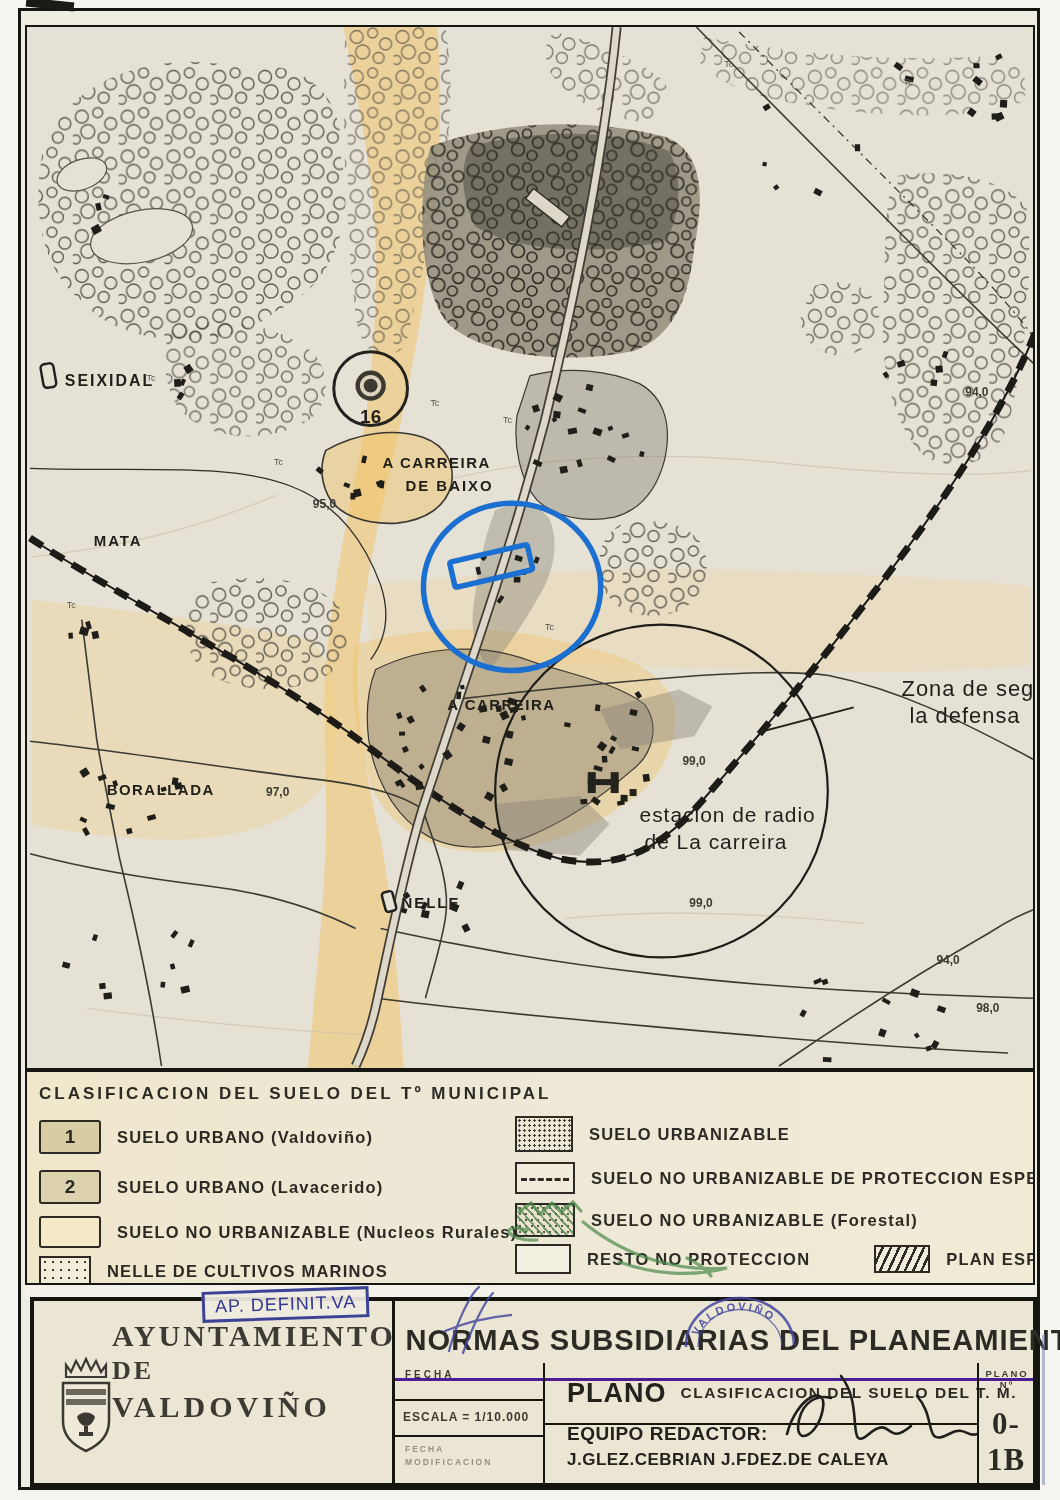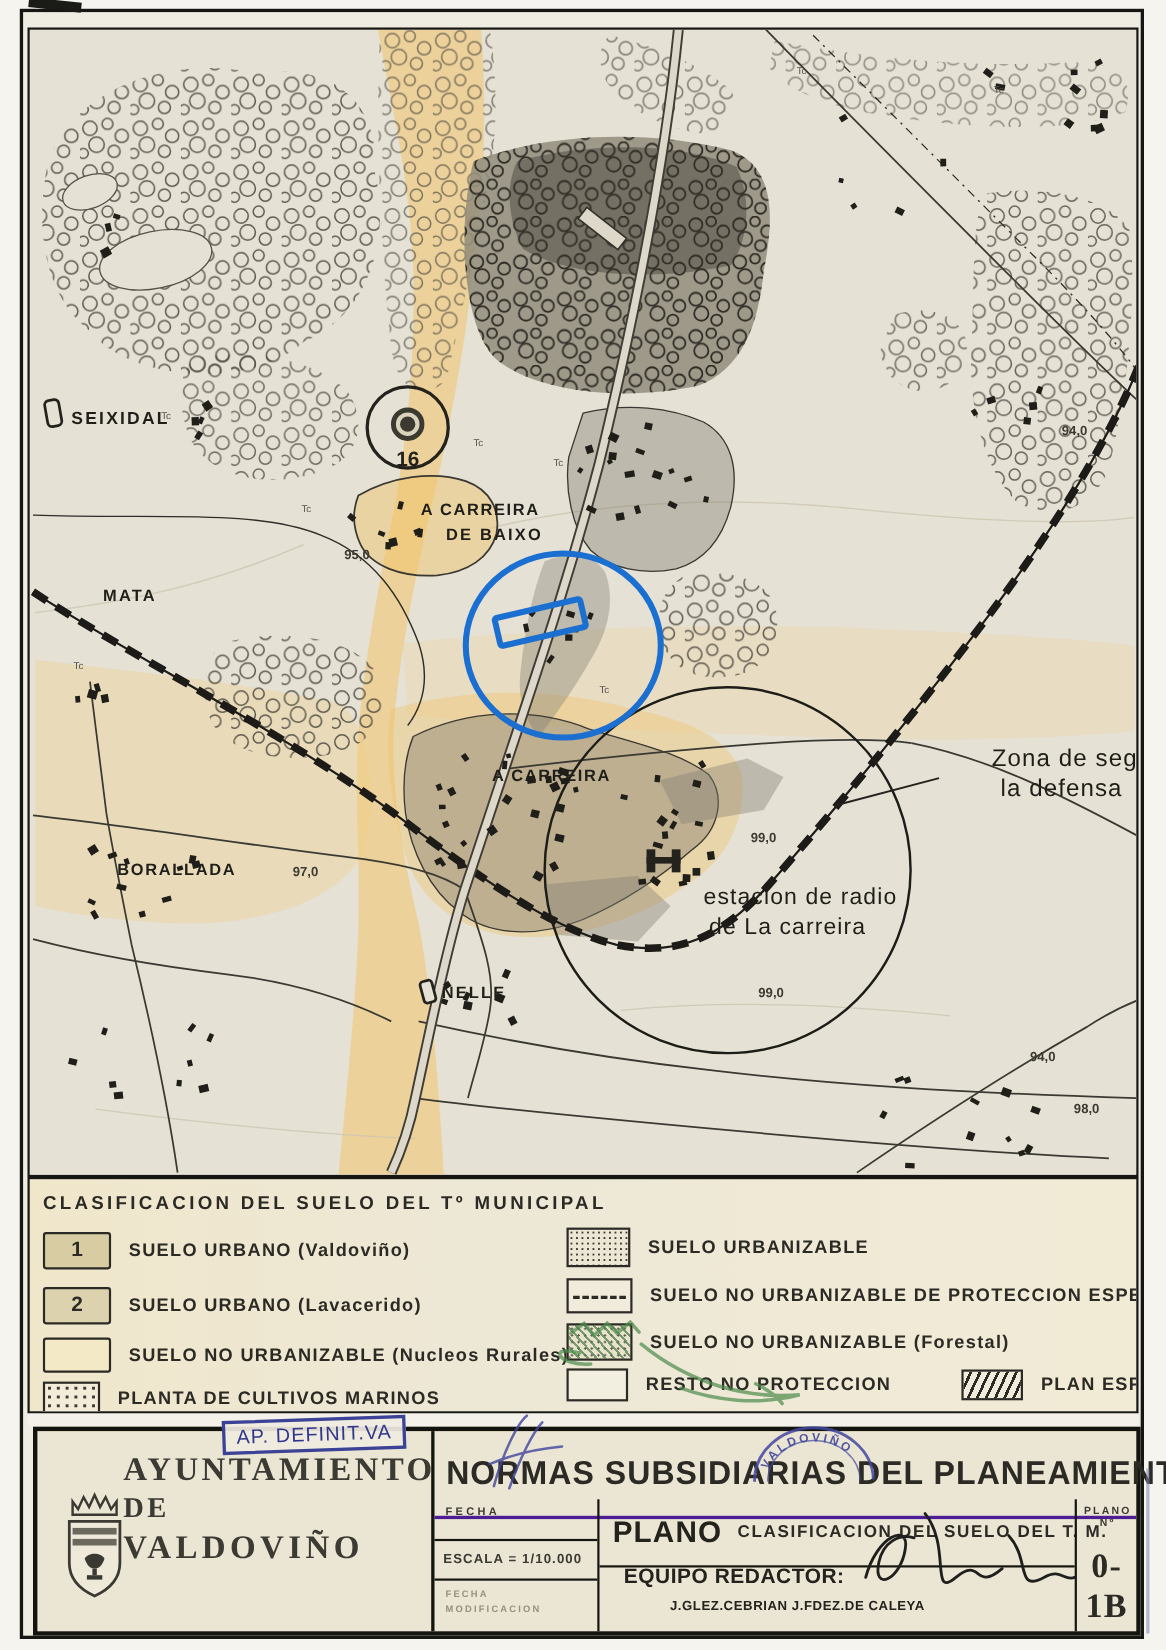--- a/index.html
+++ b/index.html
@@ -51,27 +51,27 @@
             box-sizing:border-box;display:flex;align-items:center;}
   .tb-title span{font-size:30px;font-weight:bold;letter-spacing:1px;color:#2b2a24;transform:scaleX(.97);white-space:nowrap;}
   .tb-fecha{position:absolute;left:361px;top:62px;width:148px;height:38px;border-bottom:2px solid #15150f;
             box-sizing:border-box;padding:6px 10px;font-size:10px;letter-spacing:3px;color:#3a3a33;font-weight:bold;}
   .tb-escala{position:absolute;left:361px;top:100px;width:148px;height:36px;border-bottom:2px solid #15150f;
              box-sizing:border-box;padding:9px 8px;font-size:12px;letter-spacing:1px;color:#3a3a33;font-weight:bold;}
   .tb-fmod{position:absolute;left:361px;top:136px;width:148px;height:46px;box-sizing:border-box;
            padding:6px 10px;font-size:8.5px;letter-spacing:2px;color:#97917e;font-weight:bold;line-height:13px;}
   .tb-vdiv2{position:absolute;left:509px;top:62px;width:2px;height:120px;background:#15150f;}
   .tb-plano{position:absolute;left:511px;top:62px;width:432px;height:62px;border-bottom:2px solid #15150f;
-            box-sizing:border-box;display:flex;align-items:center;padding:0 12px;gap:14px;}
+            box-sizing:border-box;display:flex;align-items:center;padding:0 22px;gap:14px;}
   .tb-plano .big{font-size:27px;font-weight:bold;letter-spacing:1px;color:#23221d;}
   .tb-plano .val{font-size:15.5px;letter-spacing:1.5px;font-weight:bold;color:#2b2a24;white-space:nowrap;}
   .tb-equipo{position:absolute;left:511px;top:112px;width:432px;height:70px;box-sizing:border-box;
              padding:8px 22px;font-weight:bold;color:#23221d;}
   .tb-equipo .el1{font-size:19px;letter-spacing:.5px;line-height:26px;}
-  .tb-equipo .el2{font-size:12px;letter-spacing:.5px;line-height:26px;white-space:nowrap;margin-left:42px;}
+  .tb-equipo .el2{font-size:17px;letter-spacing:.5px;line-height:26px;white-space:nowrap;}
   .tb-vdiv3{position:absolute;left:943px;top:62px;width:2px;height:120px;background:#15150f;}
   .tb-num{position:absolute;left:945px;top:62px;width:54px;height:120px;}
   .tb-num .nlab{padding:5px 4px 0 6px;font-size:9.5px;letter-spacing:2px;color:#3a3a33;font-weight:bold;text-align:center;}
   .tb-num .nval{margin-top:16px;text-align:center;font-family:"Liberation Serif",serif;
                 font-size:31px;font-weight:bold;letter-spacing:1px;color:#2b2a24;}
   .tb-sig{position:absolute;left:735px;top:55px;width:215px;height:128px;z-index:4;}
   .tb-roundstamp{position:absolute;left:640px;top:-18px;width:130px;height:66px;z-index:6;}
   .tb-pen{position:absolute;left:385px;top:-22px;width:140px;height:78px;z-index:6;}
   .gap-strip{position:absolute;left:25px;top:1285px;width:1010px;height:12px;background:#f3f1e9;}
   .edge-blue{position:absolute;left:1042px;top:1335px;width:3px;height:150px;background:#7a86b8;opacity:.55;}
@@ -392,21 +392,21 @@
     <div class="lrow" style="left:12px;top:98px;">
       <div class="sw sw-num sw2">2</div>
       <div class="lab">SUELO URBANO (Lavacerido)</div>
     </div>
     <div class="lrow" style="left:12px;top:144px;">
       <div class="sw sw-cream"></div>
       <div class="lab">SUELO NO URBANIZABLE (Nucleos Rurales)</div>
     </div>
     <div class="lrow" style="left:12px;top:184px;">
       <div class="sw sw-dots"></div>
-      <div class="lab">PLANTA DE CULTIVOS MARINOS</div>
+      <div class="lab">NELLE DE CULTIVOS MARINOS</div>
     </div>
 
     <div class="lrow" style="left:488px;top:44px;">
       <div class="sw sw-stipple"></div>
       <div class="lab">SUELO URBANIZABLE</div>
     </div>
     <div class="lrow" style="left:488px;top:90px;">
       <div class="sw sw-dash"></div>
       <div class="lab">SUELO NO URBANIZABLE DE PROTECCION ESPECIAL</div>
     </div>

